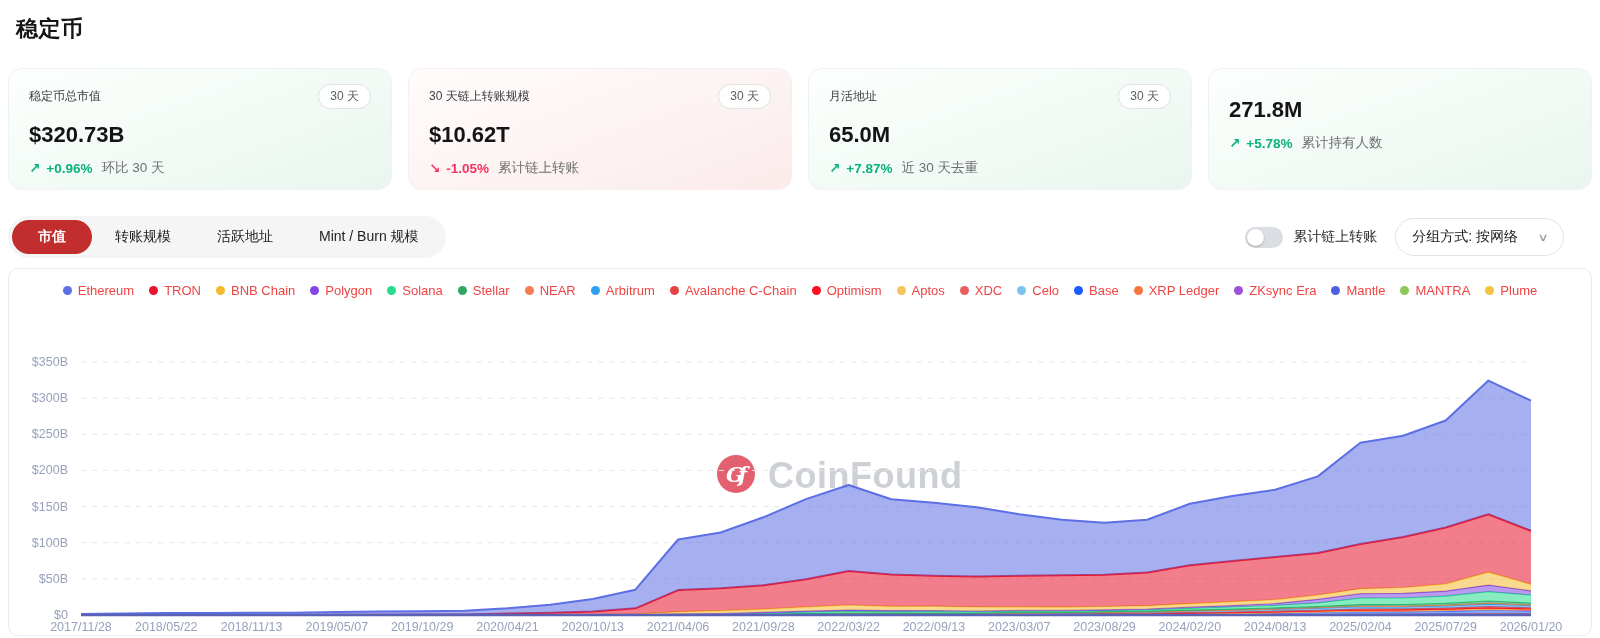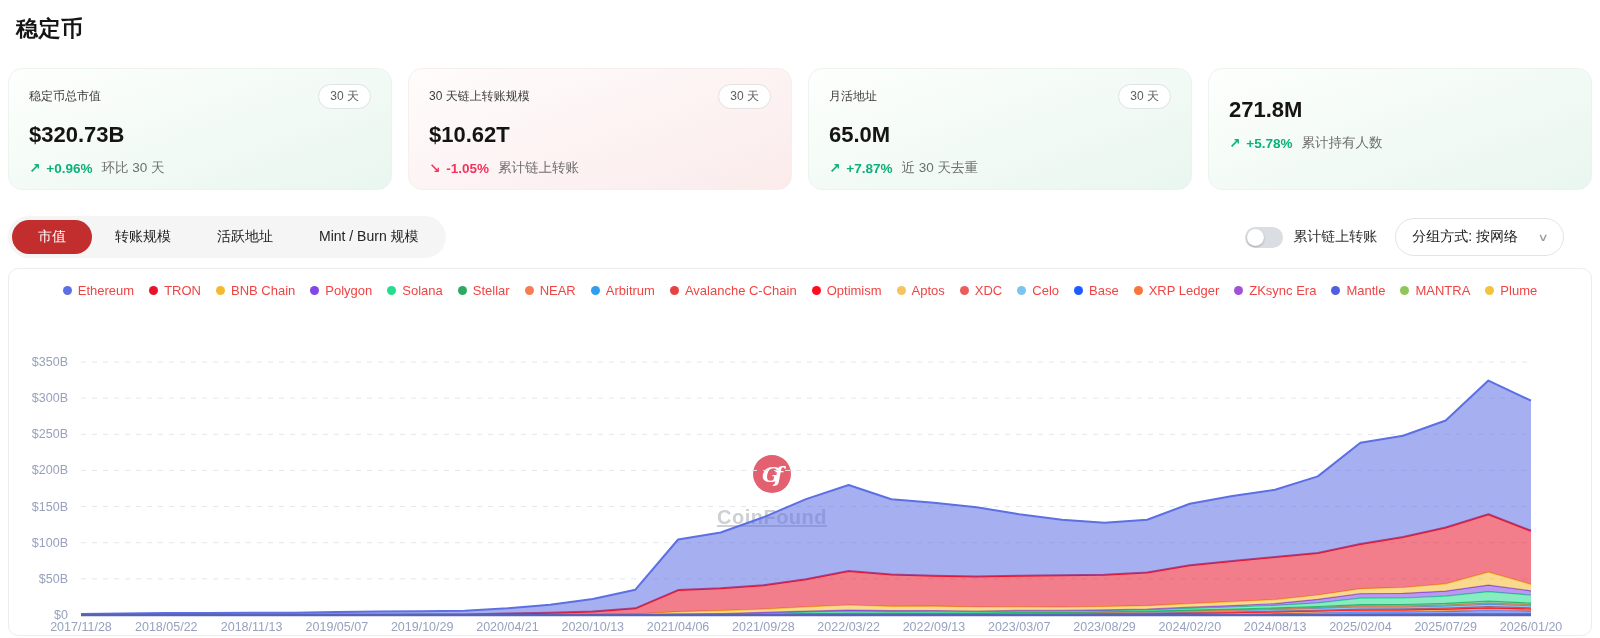--- a/index.html
+++ b/index.html
@@ -20,43 +20,43 @@
   .card-change { margin-top:11px; font-size:13.5px; display:flex; align-items:center; gap:6px; }
   .chg { font-weight:600; }
   .chg-up { color:#0bb17d; }
   .chg-down { color:#f5315d; }
   .chg-note { color:#6e6e6e; margin-left:3px; }
 
   
   .toolbar { display:flex; justify-content:space-between; align-items:center; margin:26px 8px 0; }
   .tabs { display:inline-flex; align-items:center; background:#f5f5f6; border-radius:999px; padding:4px; }
   .tab { font-size:14px; color:#232323; padding:8px 23px; border-radius:999px; cursor:pointer; white-space:nowrap; }
-  .tab.active { background:#c22d2d; color:#fff; font-weight:400; padding:8px 26px; }
+  .tab.active { background:#c22d2d; color:#fff; font-weight:700; padding:8px 26px; }
   .controls { display:flex; align-items:center; margin-right:28px; }
   .switch { width:38px; height:21px; border-radius:999px; background:#dadde1; position:relative; cursor:pointer; }
   .switch-knob { position:absolute; left:2px; top:2px; width:17px; height:17px; border-radius:50%;
     background:#fff; box-shadow:0 1px 2px rgba(0,0,0,.25); }
   .toggle-label { font-size:14px; color:#2f2f2f; margin-left:10px; }
   .group-select { display:flex; align-items:center; gap:21px; background:#fff; border:1px solid #e4e4e7;
     border-radius:999px; padding:9px 16px; font-size:14px; color:#222; margin-left:18px; cursor:pointer; white-space:nowrap; }
   .chevron { color:#999; font-size:11px; transform:scaleX(1.4); }
 
   
   .chart-card { position:relative; margin:10px 8px 0; height:368px; border:1px solid #ededf1;
     border-radius:10px; background:#fff; overflow:hidden; }
   .legend { position:absolute; top:14px; left:0; right:0; display:flex; justify-content:center;
     gap:15px; z-index:3; white-space:nowrap; }
   .legend-item { display:flex; align-items:center; gap:6px; font-size:13px; color:#ef4444; cursor:pointer;text-align:center; }
   .legend-dot { width:9px; height:9px; border-radius:50%; flex:0 0 auto; }
-  .watermark { position:absolute; left:708px; top:186px; display:flex; align-items:center; gap:13px; z-index:1;flex-direction:column; }
+  .watermark { position:absolute; left:708px; top:186px; display:flex; gap:13px; z-index:1; }
   .wm-logo { width:38px; height:38px; border-radius:50%; background:#e2606f; color:#fff;
     display:flex; align-items:center; justify-content:center;
     font-family:"DejaVu Serif","Liberation Serif",serif; font-style:italic; font-weight:700;
     font-size:21px; letter-spacing:-6px; padding-right:5px; }
-  .wm-text { font-size:20px; font-weight:700; color:#cdd0d4; letter-spacing:.5px;text-decoration:underline; }
+  .wm-text { font-size:36px; font-weight:700; color:#cdd0d4; letter-spacing:.5px; }
   #chart-svg { position:absolute; inset:0; z-index:2; pointer-events:none; }
 </style>
 </head>
 <body>
 
 <div class="page-title">稳定币</div>
 
 <div class="cards">
   <div class="card card--green">
     <div class="card-head">

